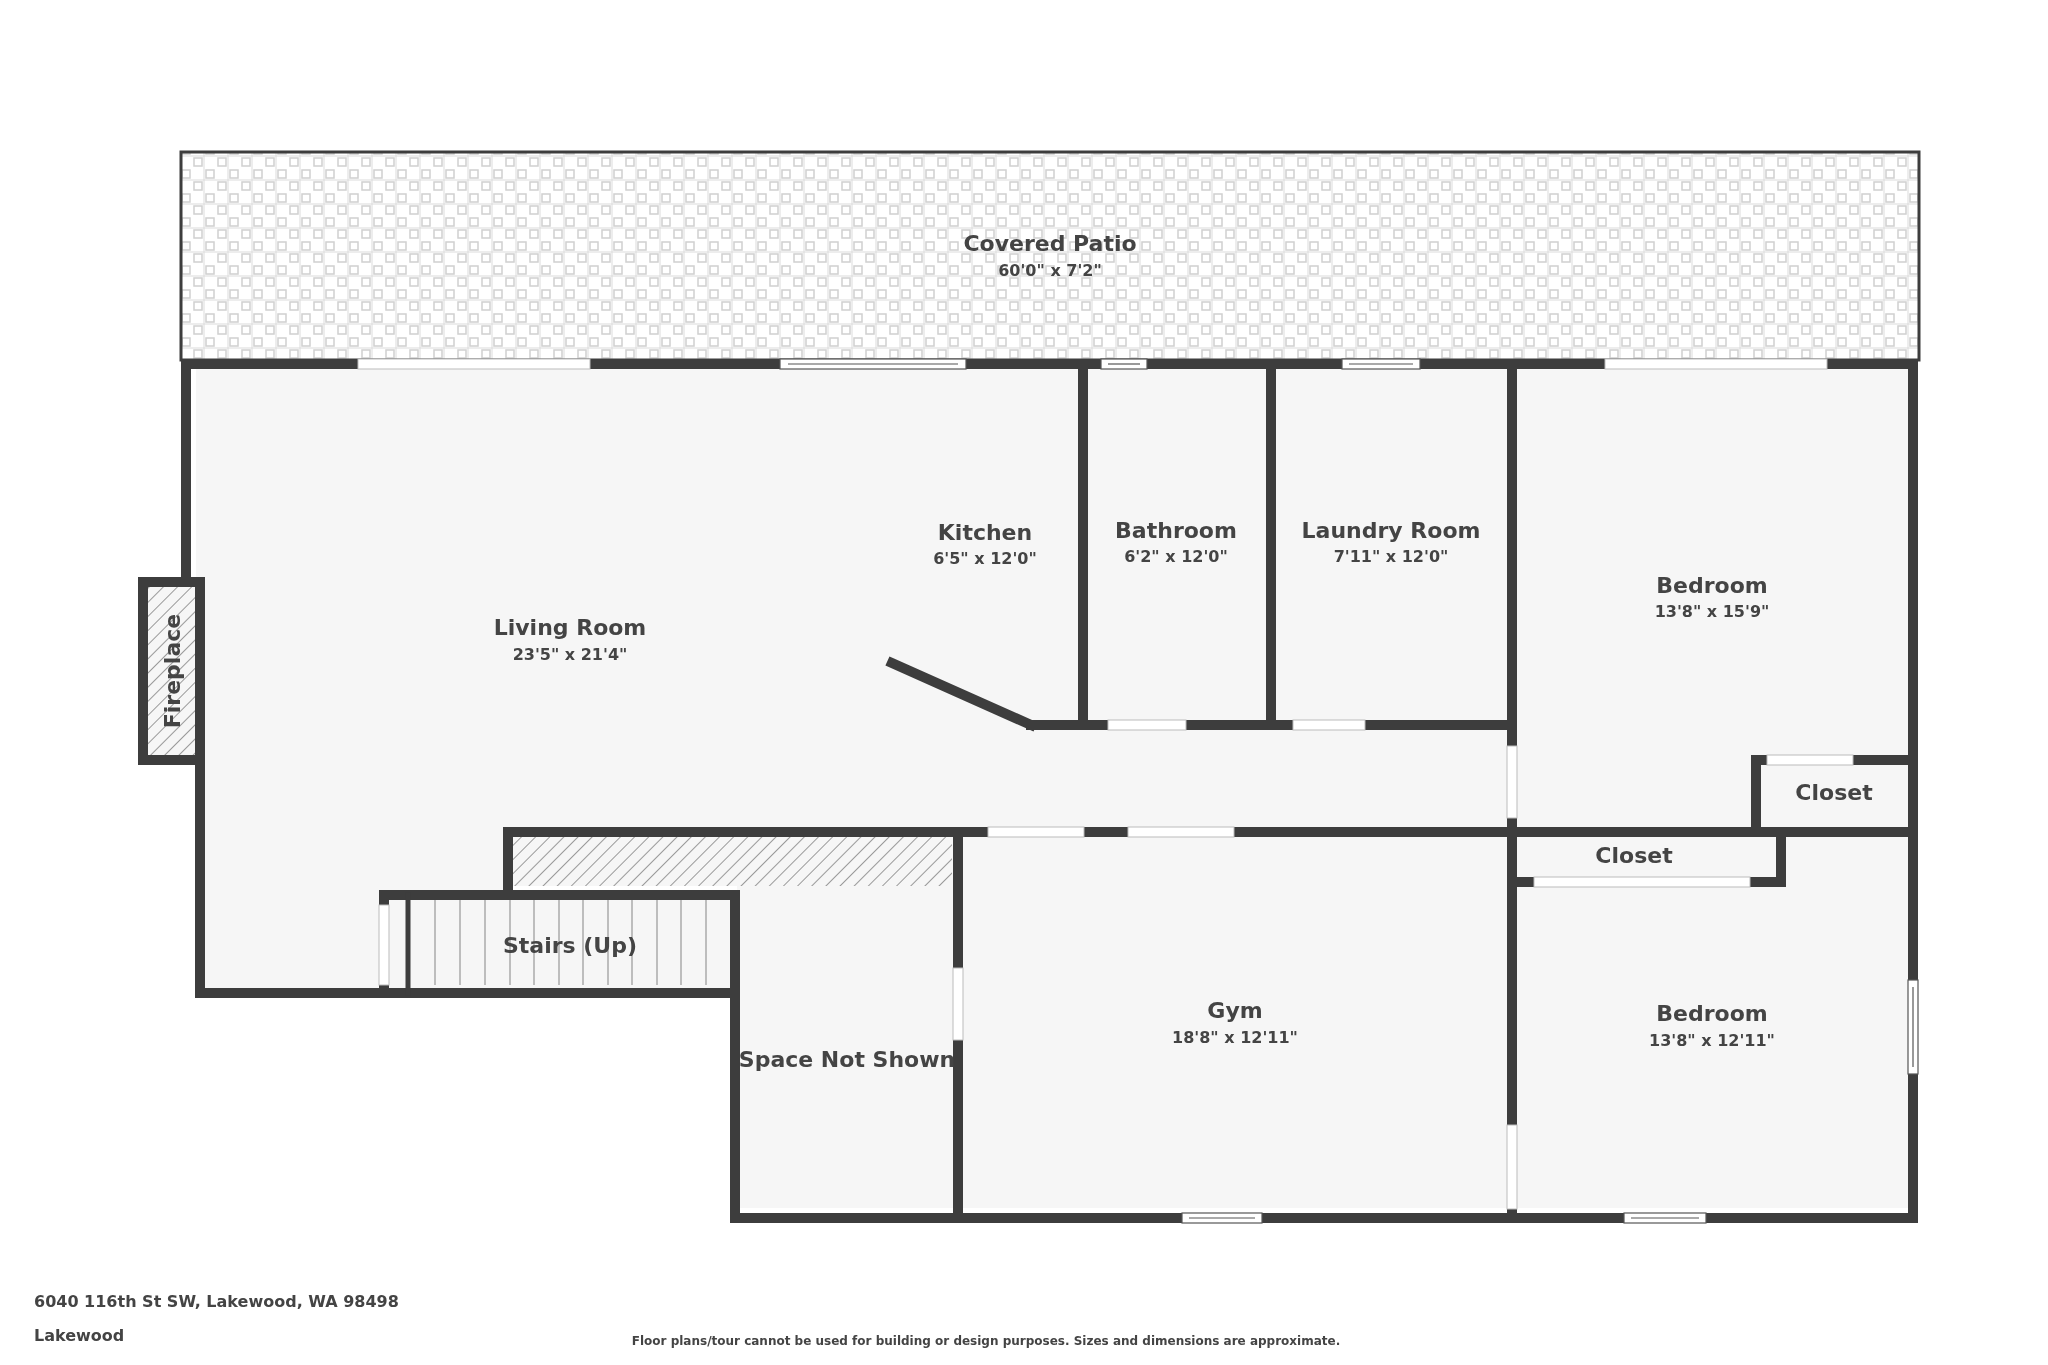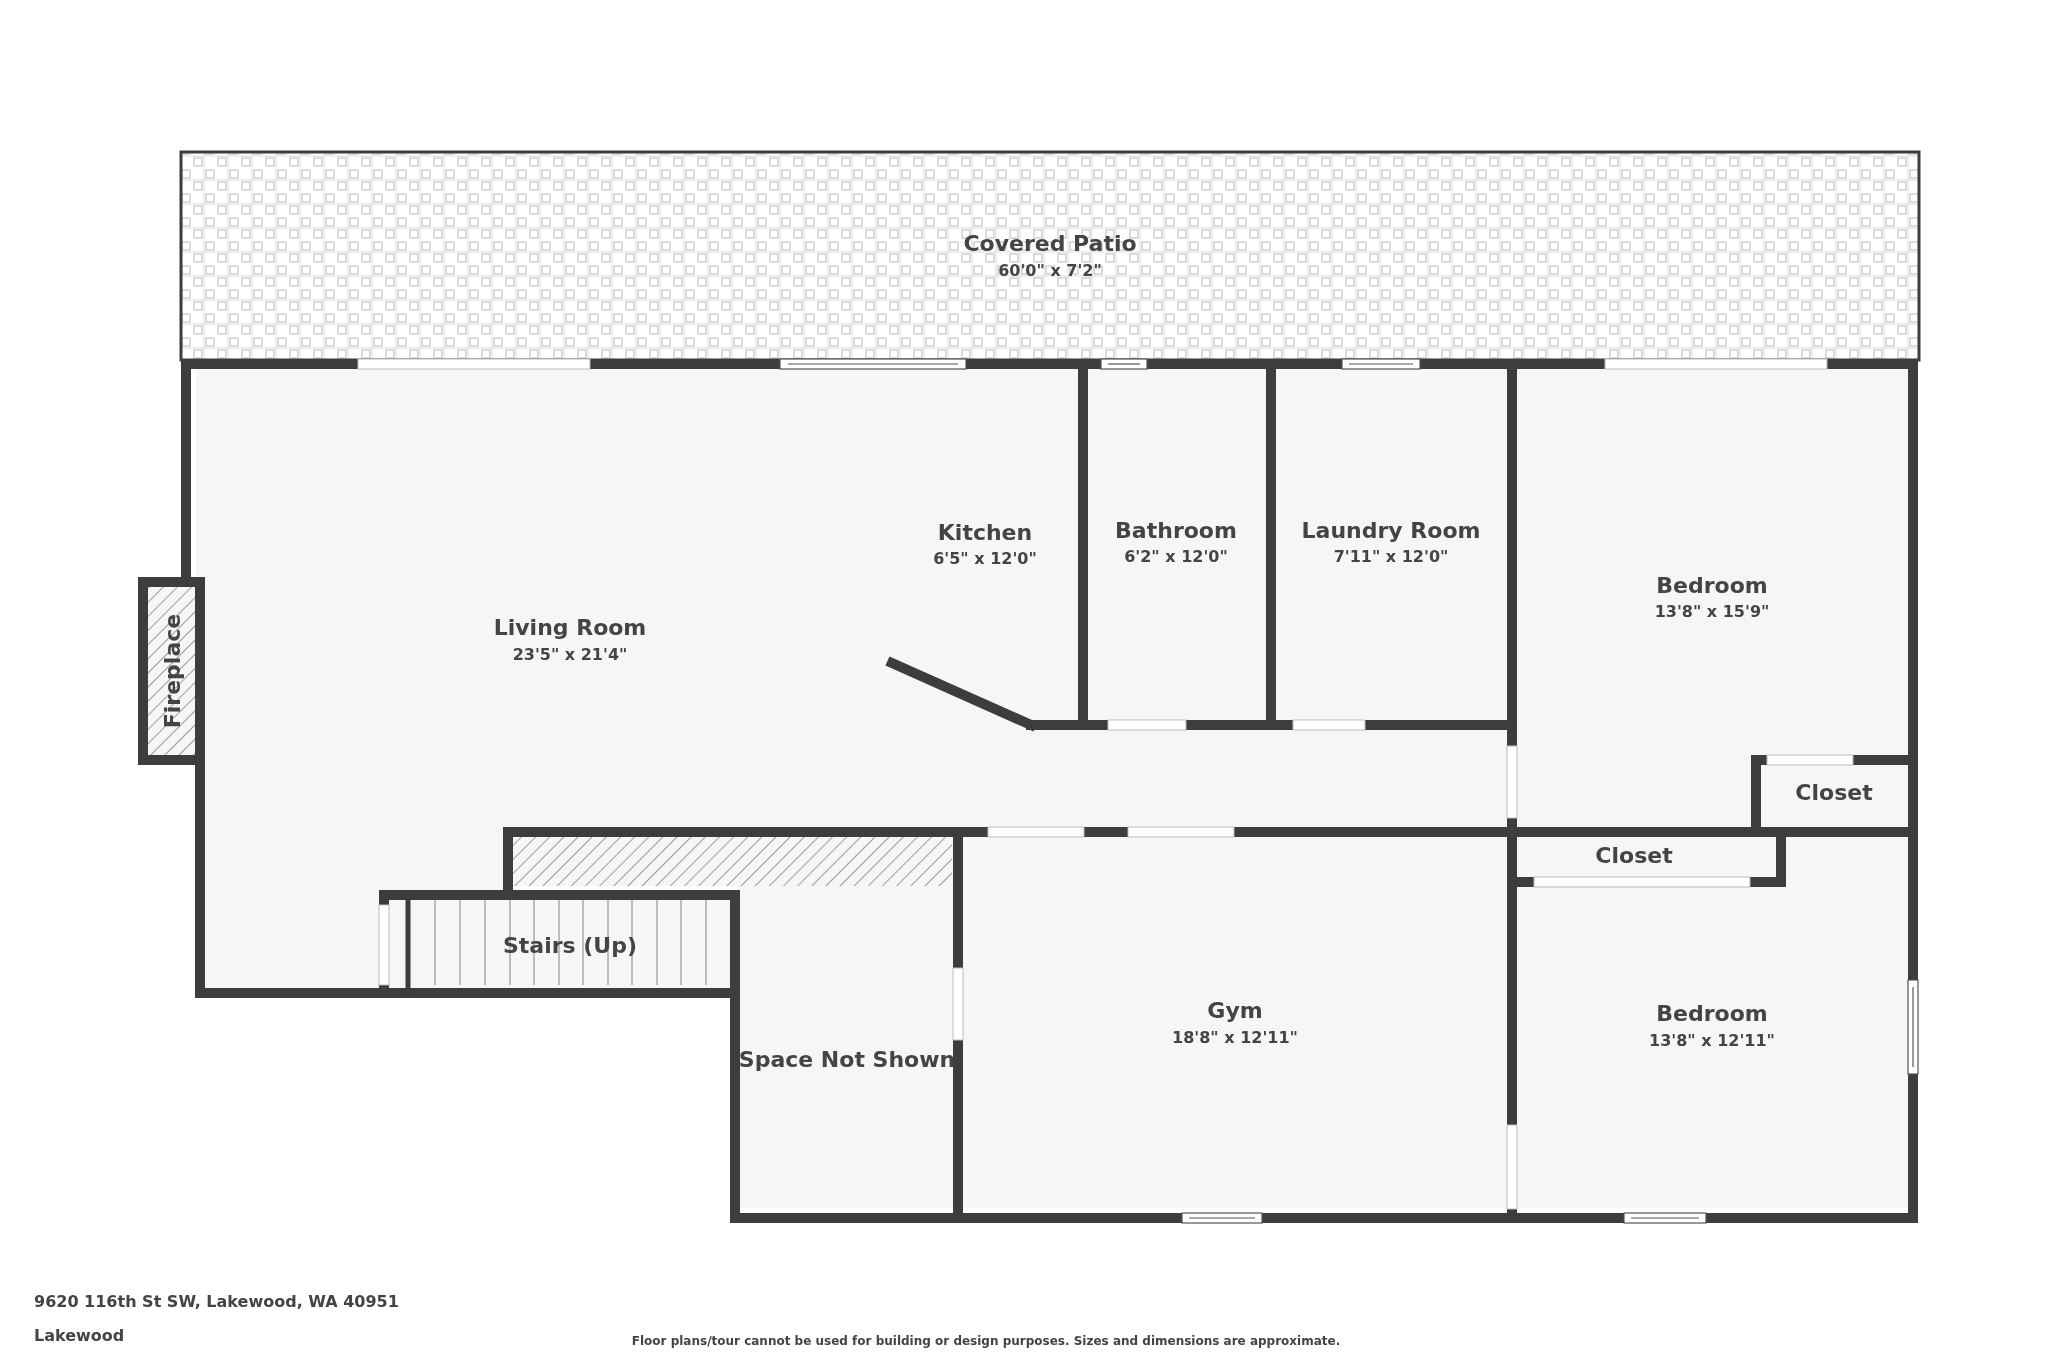--- a/index.html
+++ b/index.html
@@ -183,15 +183,15 @@
     <text class="room-dim" x="1712" y="1046">13'8" x 12'11"</text>
 
     <text class="room-name" x="847" y="1067">Space Not Shown</text>
 
     <text class="room-name" x="570" y="953">Stairs (Up)</text>
 
     <text class="room-name" x="0" y="0" transform="translate(180 671) rotate(-90)">Fireplace</text>
   </g>
 </svg>
 
-<div class="footer-addr">9620 116th St SW, Lakewood, WA 40951</div>
+<div class="footer-addr">6040 116th St SW, Lakewood, WA 98498</div>
 <div class="footer-level">Lakewood</div>
 <div class="footer-disclaimer"><span>Floor plans/tour cannot be used for building or design purposes. Sizes and dimensions are approximate.</span></div>
 
 </body></html>

